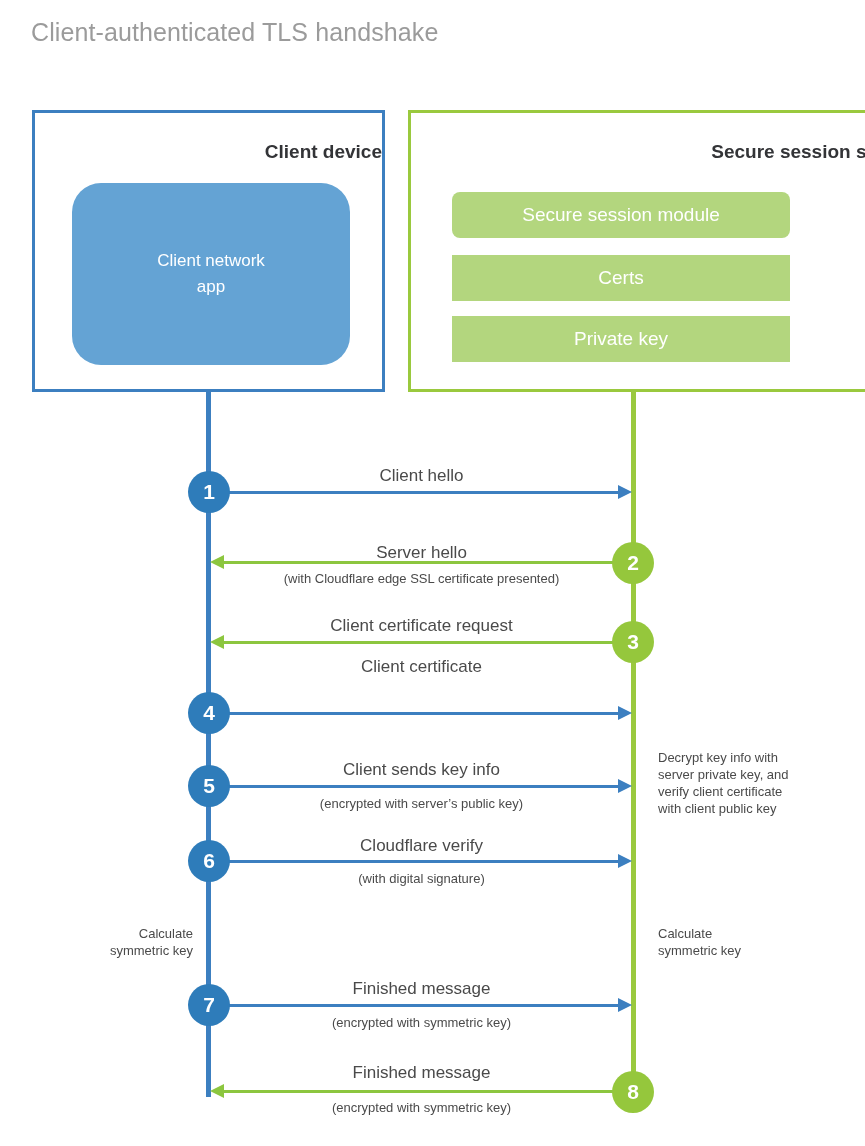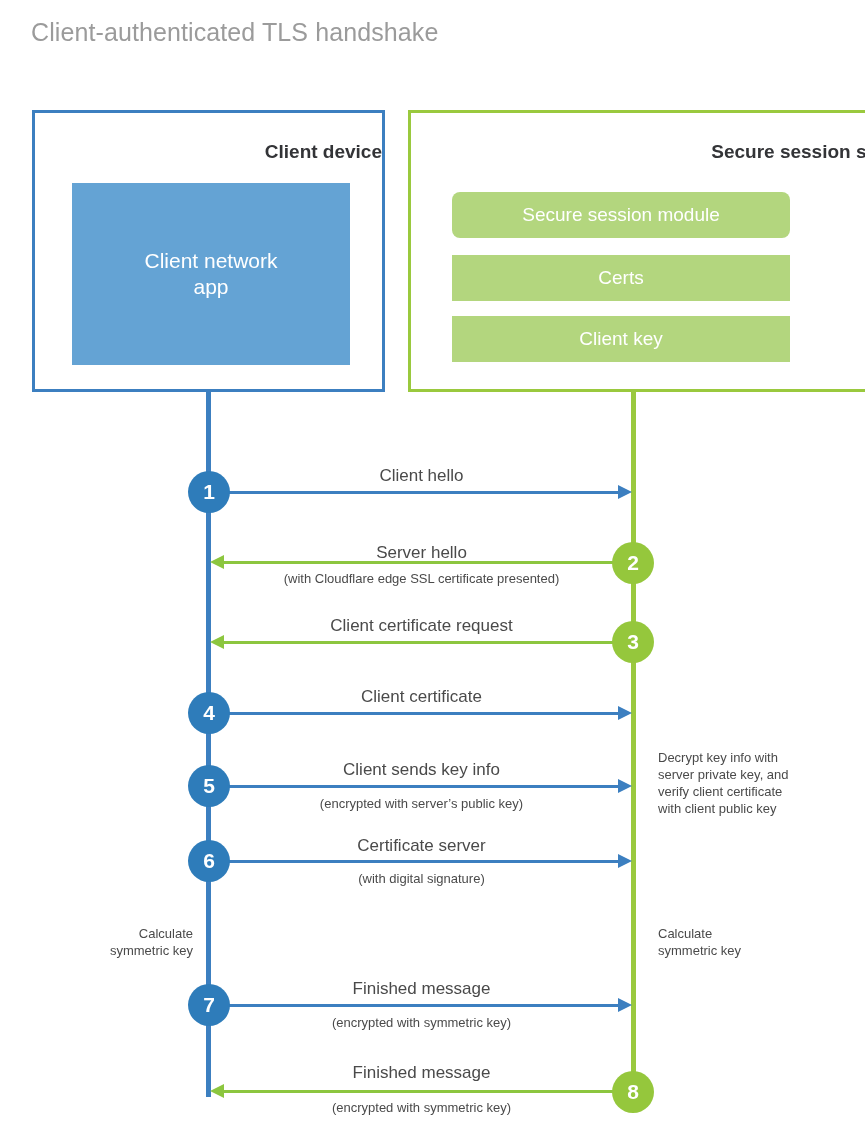--- a/index.html
+++ b/index.html
@@ -24,21 +24,21 @@
 
   .party-title{
     position:absolute;left:0;right:0;top:28px;text-align:right;
     font-size:19px;font-weight:bold;color:#333437;
   }
 
   #client-app{
     position:absolute;left:37px;top:70px;width:278px;height:182px;
     background:#64a3d4;
     display:flex;align-items:center;justify-content:center;
-    text-align:center;color:#ffffff;font-size:21px;line-height:26px;font-weight:400;
+    text-align:center;color:#ffffff;font-size:17px;line-height:26px;font-weight:400;border-radius:29px;
   }
 
   .server-bar{
     position:absolute;left:41px;width:338px;height:46px;
     background:#b3d67e;
     display:flex;align-items:center;justify-content:center;
     color:#ffffff;font-size:19px;font-weight:400;
   }
   #server-bar-0{top:79px;border-radius:8px;}
   #server-bar-1{top:142px;}
@@ -103,21 +103,21 @@
         <div>Client network</div>
         <div>app</div>
       </div>
     </div>
   </div>
 
   <div class="party-box" id="server-box">
     <div class="party-title">Secure session server</div>
     <div class="server-bar" id="server-bar-0">Secure session module</div>
     <div class="server-bar" id="server-bar-1">Certs</div>
-    <div class="server-bar" id="server-bar-2">Client key</div>
+    <div class="server-bar" id="server-bar-2">Private key</div>
   </div>
 
   <div class="lifeline" id="client-lifeline"></div>
   <div class="lifeline" id="server-lifeline"></div>
 
   <div class="msg-main" style="left:209px;top:466px;width:425px;">Client hello</div>
   <div class="arrow-line blue" style="left:209px;top:491px;width:409px;"></div>
   <div class="arrow-head right blue" style="left:618px;top:485px;"></div>
   <div class="step-circle blue" style="left:188px;top:471px;">1</div>
 
@@ -125,32 +125,32 @@
   <div class="arrow-line green" style="left:224px;top:561px;width:410px;"></div>
   <div class="arrow-head left green" style="left:210px;top:555px;"></div>
   <div class="msg-sub" style="left:209px;top:571px;width:425px;">(with Cloudflare edge SSL certificate presented)</div>
   <div class="step-circle green" style="left:612px;top:542px;">2</div>
 
   <div class="msg-main" style="left:209px;top:616px;width:425px;">Client certificate request</div>
   <div class="arrow-line green" style="left:224px;top:641px;width:410px;"></div>
   <div class="arrow-head left green" style="left:210px;top:635px;"></div>
   <div class="step-circle green" style="left:612px;top:621px;">3</div>
 
-  <div class="msg-main" style="left:209px;top:687px;width:425px;">Client certificate</div>
+  <div class="msg-main" style="left:209px;top:657px;width:425px;">Client certificate</div>
   <div class="arrow-line blue" style="left:209px;top:712px;width:409px;"></div>
   <div class="arrow-head right blue" style="left:618px;top:706px;"></div>
   <div class="step-circle blue" style="left:188px;top:692px;">4</div>
 
   <div class="msg-main" style="left:209px;top:760px;width:425px;">Client sends key info</div>
   <div class="arrow-line blue" style="left:209px;top:785px;width:409px;"></div>
   <div class="arrow-head right blue" style="left:618px;top:779px;"></div>
   <div class="msg-sub" style="left:209px;top:796px;width:425px;">(encrypted with server’s public key)</div>
   <div class="step-circle blue" style="left:188px;top:765px;">5</div>
 
-  <div class="msg-main" style="left:209px;top:836px;width:425px;">Certificate server</div>
+  <div class="msg-main" style="left:209px;top:836px;width:425px;">Cloudflare verify</div>
   <div class="arrow-line blue" style="left:209px;top:860px;width:409px;"></div>
   <div class="arrow-head right blue" style="left:618px;top:854px;"></div>
   <div class="msg-sub" style="left:209px;top:871px;width:425px;">(with digital signature)</div>
   <div class="step-circle blue" style="left:188px;top:840px;">6</div>
 
   <div class="msg-main" style="left:209px;top:979px;width:425px;">Finished message</div>
   <div class="arrow-line blue" style="left:209px;top:1004px;width:409px;"></div>
   <div class="arrow-head right blue" style="left:618px;top:998px;"></div>
   <div class="msg-sub" style="left:209px;top:1015px;width:425px;">(encrypted with symmetric key)</div>
   <div class="step-circle blue" style="left:188px;top:984px;">7</div>

